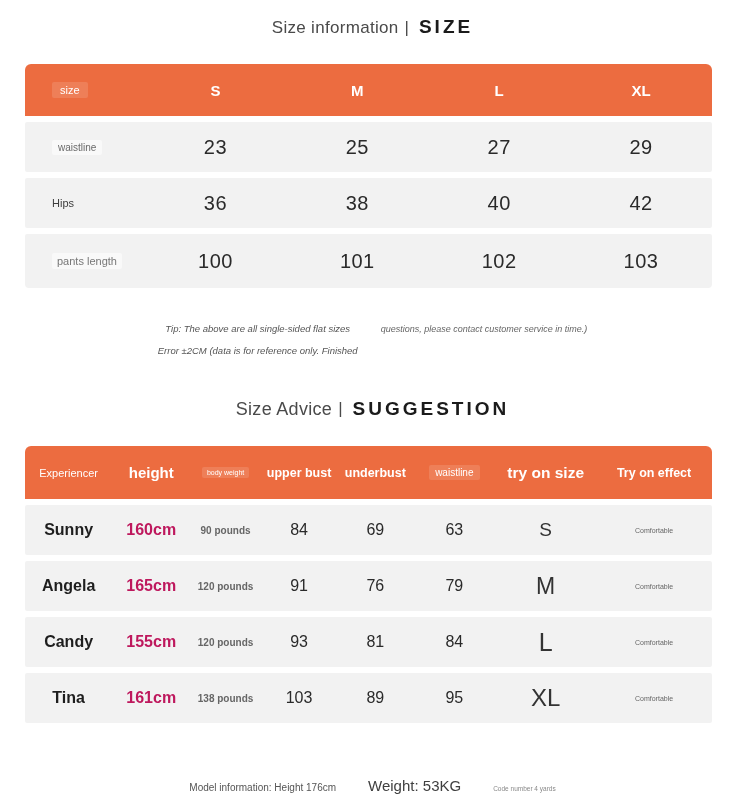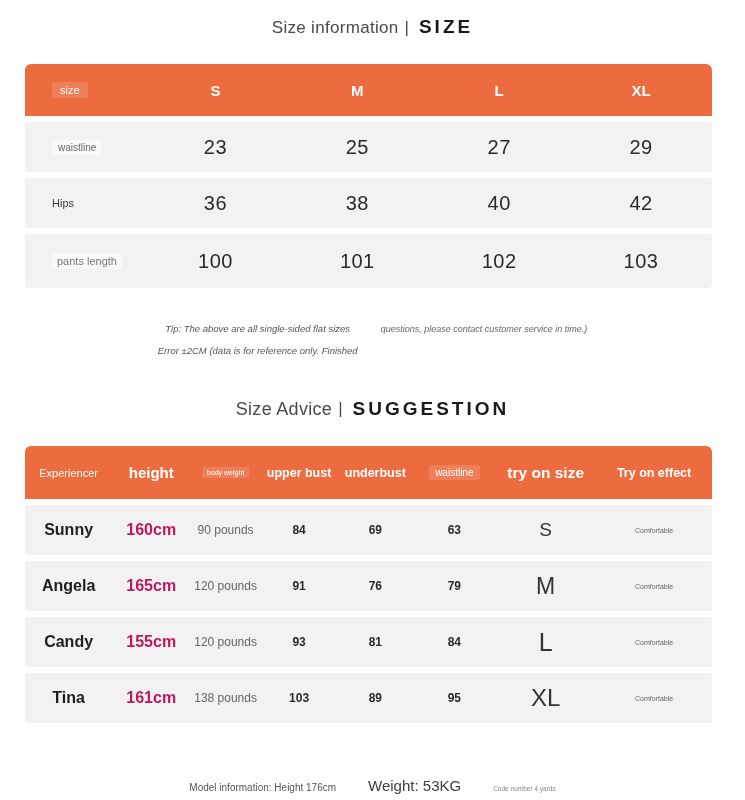--- a/index.html
+++ b/index.html
@@ -63,22 +63,22 @@
   .t2 .hdr{height:53px;}
   .t2 .hdr .h1{font-size:11px;}
   .t2 .hdr .h2{font-size:15px;font-weight:600;}
   .t2 .hdr .h3{font-size:7px;background:rgba(255,255,255,.13);padding:2px 5px;border-radius:2px;}
   .t2 .hdr .h4,.t2 .hdr .h5{font-size:12.5px;font-weight:600;}
   .t2 .hdr .h6{font-size:10px;background:rgba(255,255,255,.13);padding:2px 6px;border-radius:2px;}
   .t2 .hdr .h7{font-size:15.5px;font-weight:600;}
   .t2 .hdr .h8{font-size:12.5px;font-weight:600;}
   .t2 .c1{font-size:16px;font-weight:600;color:#1e1e1e;}
   .t2 .c2{font-size:16px;font-weight:600;color:#be185d;}
-  .t2 .c3{font-size:12px;color:#666;}
-  .t2 .c4,.t2 .c5,.t2 .c6{font-size:12px;font-weight:700;color:#2a2a2a;}
+  .t2 .c3{font-size:10px;color:#666;font-weight:bold;}
+  .t2 .c4,.t2 .c5,.t2 .c6{font-size:16px;font-weight:400;color:#2a2a2a;}
   .t2 .c7{font-weight:400;color:#333;}
   .t2 .r1 .c7{font-size:19px;}
   .t2 .r2 .c7{font-size:23px;}
   .t2 .r3 .c7{font-size:25px;}
   .t2 .r4 .c7{font-size:24px;}
   .t2 .c8{font-size:7px;color:#666;}
 
   
   .footer{display:flex;justify-content:center;align-items:baseline;gap:32px;margin-top:54px;}
   .footer .mi{font-size:10px;color:#555;}

